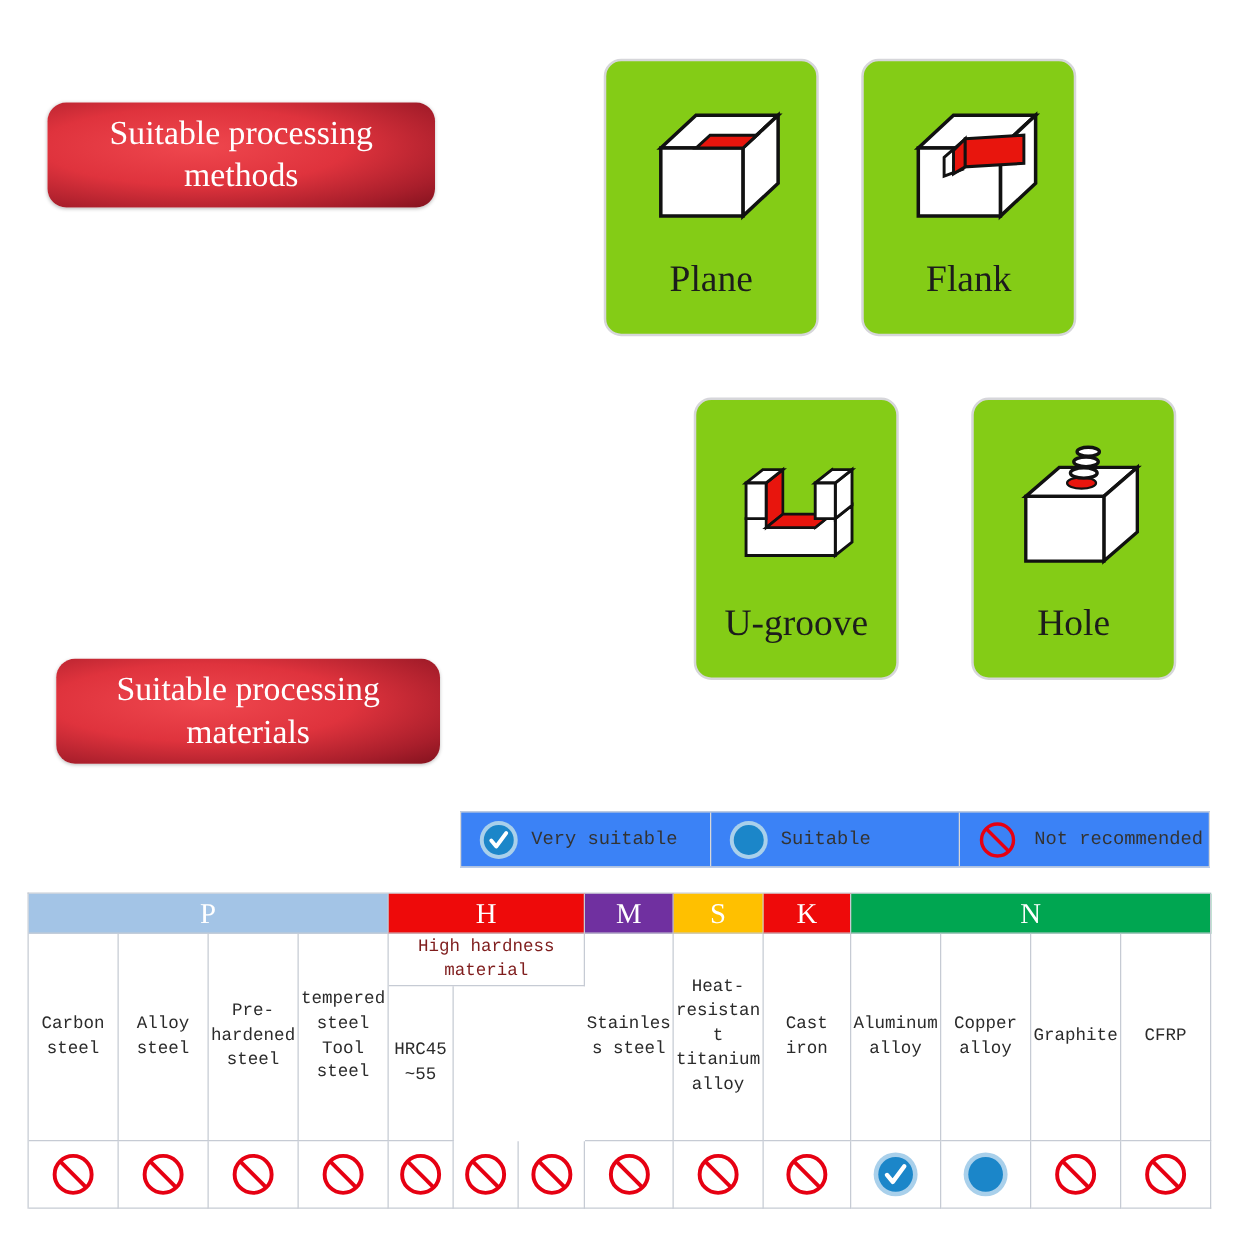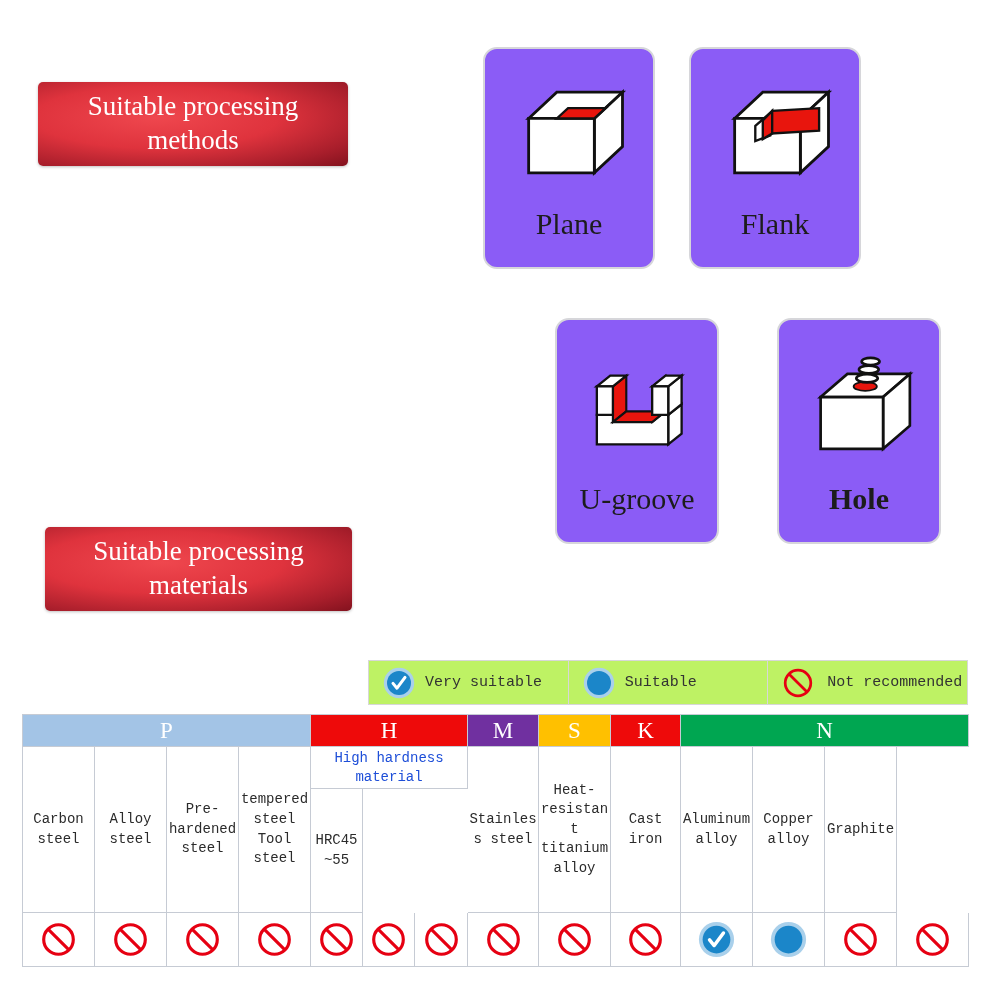--- a/index.html
+++ b/index.html
@@ -1,62 +1,62 @@
 <!DOCTYPE html>
 <html><head>
 <meta charset="utf-8">
 <style>
   html,body{margin:0;padding:0;background:#fff;}
   .page{position:relative;width:1000px;height:1000px;background:#fff;overflow:hidden;
         font-family:"Liberation Sans",sans-serif;}
 
   
-  .badge{position:absolute;border-radius:5px;color:#fff;
+  .badge{position:absolute;border-radius:15px;color:#fff;
          font-family:"Liberation Serif",serif;font-size:27px;line-height:1.25;
          display:flex;align-items:center;justify-content:center;text-align:center;
          white-space:pre-line;
          background:radial-gradient(ellipse at 38% 42%, #ef474e 0%, #df333d 45%, #a81e2b 80%, #83121e 100%);
          box-shadow:0 1px 3px rgba(0,0,0,.25);}
   .badge-methods{left:38px;top:82px;width:310px;height:84px;}
   .badge-materials{left:45px;top:527px;width:307px;height:84px;}
 
   
-  .card{position:absolute;background:#8b5cf6;border:2px solid #d6d6da;border-radius:14px;
+  .card{position:absolute;background:#84cc16;border:2px solid #d6d6da;border-radius:14px;
         display:flex;flex-direction:column;align-items:center;justify-content:flex-start;}
   .card svg{margin-top:30px;}
   .card-label{font-family:"Liberation Serif",serif;font-size:30px;color:#1c1c1c;
               margin-top:auto;margin-bottom:26px;}
   .card-plane{left:483px;top:47px;width:168px;height:218px;}
   .card-flank{left:689px;top:47px;width:168px;height:218px;text-align:right;}
   .card-slot{left:373px;top:318px;width:159px;height:222px;}
   .card-ugroove{left:555px;top:318px;width:160px;height:222px;}
-  .card-hole{left:777px;top:318px;width:160px;height:222px;font-weight:bold;}
+  .card-hole{left:777px;top:318px;width:160px;height:222px;}
 
   
   .legend{position:absolute;left:368px;top:649px;width:600px;height:45px;
-          display:flex;border:1px solid #d7d7d7;background:#bef264;box-sizing:border-box;margin-top:11px;}
+          display:flex;border:1px solid #d7d7d7;background:#3b82f6;box-sizing:border-box;}
   .legend-cell{flex:1;display:flex;align-items:center;gap:10px;padding-left:14px;
                border-right:1px solid #d7d7d7;box-sizing:border-box;}
   .legend-cell:last-child{border-right:none;gap:13px;}
   .legend-cell .symslot svg{width:32px;height:32px;display:block;}
   .legend-label{font-family:"Liberation Mono","DejaVu Sans Mono",monospace;
                 font-size:15px;color:#333;}
 
   
   .mat-table{position:absolute;left:22px;top:714px;width:946px;
              display:grid;
              grid-template-columns:72px 72px 72px 72px 52px 52px 53px 71px 72px 70px 72px 72px 72px 72px;
              grid-template-rows:32px 42px 124px 54px;
              border-top:1px solid #c6cbd4;border-left:1px solid #c6cbd4;
              background:#fff;box-sizing:content-box;}
   .cell{border-right:1px solid #c6cbd4;border-bottom:1px solid #c6cbd4;
         display:flex;align-items:center;justify-content:center;box-sizing:border-box;}
   .gh{grid-row:1;color:#fff;font-family:"Liberation Serif",serif;font-size:23px;}
   .subhead{grid-column:5/8;grid-row:2;font-family:"Liberation Mono","DejaVu Sans Mono",monospace;
-           font-size:14px;color:#1d4ed8;text-align:center;white-space:pre-line;line-height:1.35;}
+           font-size:14px;color:#7f1d1d;text-align:center;white-space:pre-line;line-height:1.35;}
   .mat{font-family:"Liberation Mono","DejaVu Sans Mono",monospace;font-size:14px;color:#2b2b2b;
        text-align:center;white-space:pre-line;line-height:1.4;grid-row:2/4;}
   .mat.sub{grid-row:3;text-align:center;}
   .ico{grid-row:4;}
   .ico svg{width:37px;height:37px;display:block;}
   .c1{grid-column:1}.c2{grid-column:2}.c3{grid-column:3}.c4{grid-column:4}
   .c5{grid-column:5}.c6{grid-column:6}.c7{grid-column:7}.c8{grid-column:8}
   .c9{grid-column:9}.c10{grid-column:10}.c11{grid-column:11}.c12{grid-column:12}
   .c13{grid-column:13}.c14{grid-column:14}
   .gP{grid-column:1/5}.gH{grid-column:5/8}.gM{grid-column:8}
@@ -187,20 +187,21 @@
 t
 titanium
 alloy</div>
     <div class="cell mat c10">Cast
 iron</div>
     <div class="cell mat c11">Aluminum
 alloy</div>
     <div class="cell mat c12">Copper
 alloy</div>
     <div class="cell mat c13">Graphite</div>
+    <div class="cell mat c14">CFRP</div>
 
     <div class="cell ico c1">
   <svg viewBox="0 0 40 40">
     <circle cx="20" cy="20" r="16" fill="none" stroke="#e60012" stroke-width="3.4"></circle>
     <line x1="9" y1="9" x2="31" y2="31" stroke="#e60012" stroke-width="3.4"></line>
   </svg>
 </div>
     <div class="cell ico c2">
   <svg viewBox="0 0 40 40">
     <circle cx="20" cy="20" r="16" fill="none" stroke="#e60012" stroke-width="3.4"></circle>

